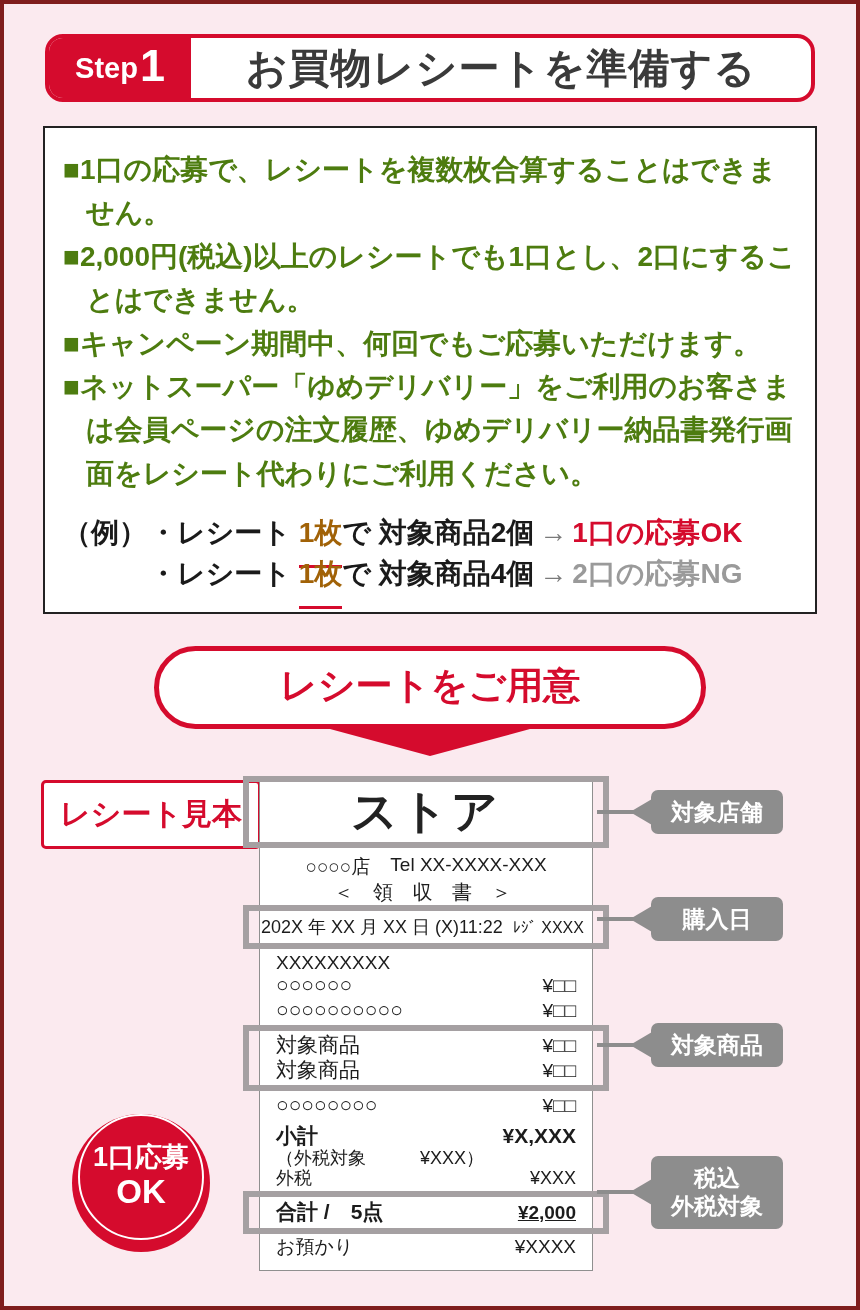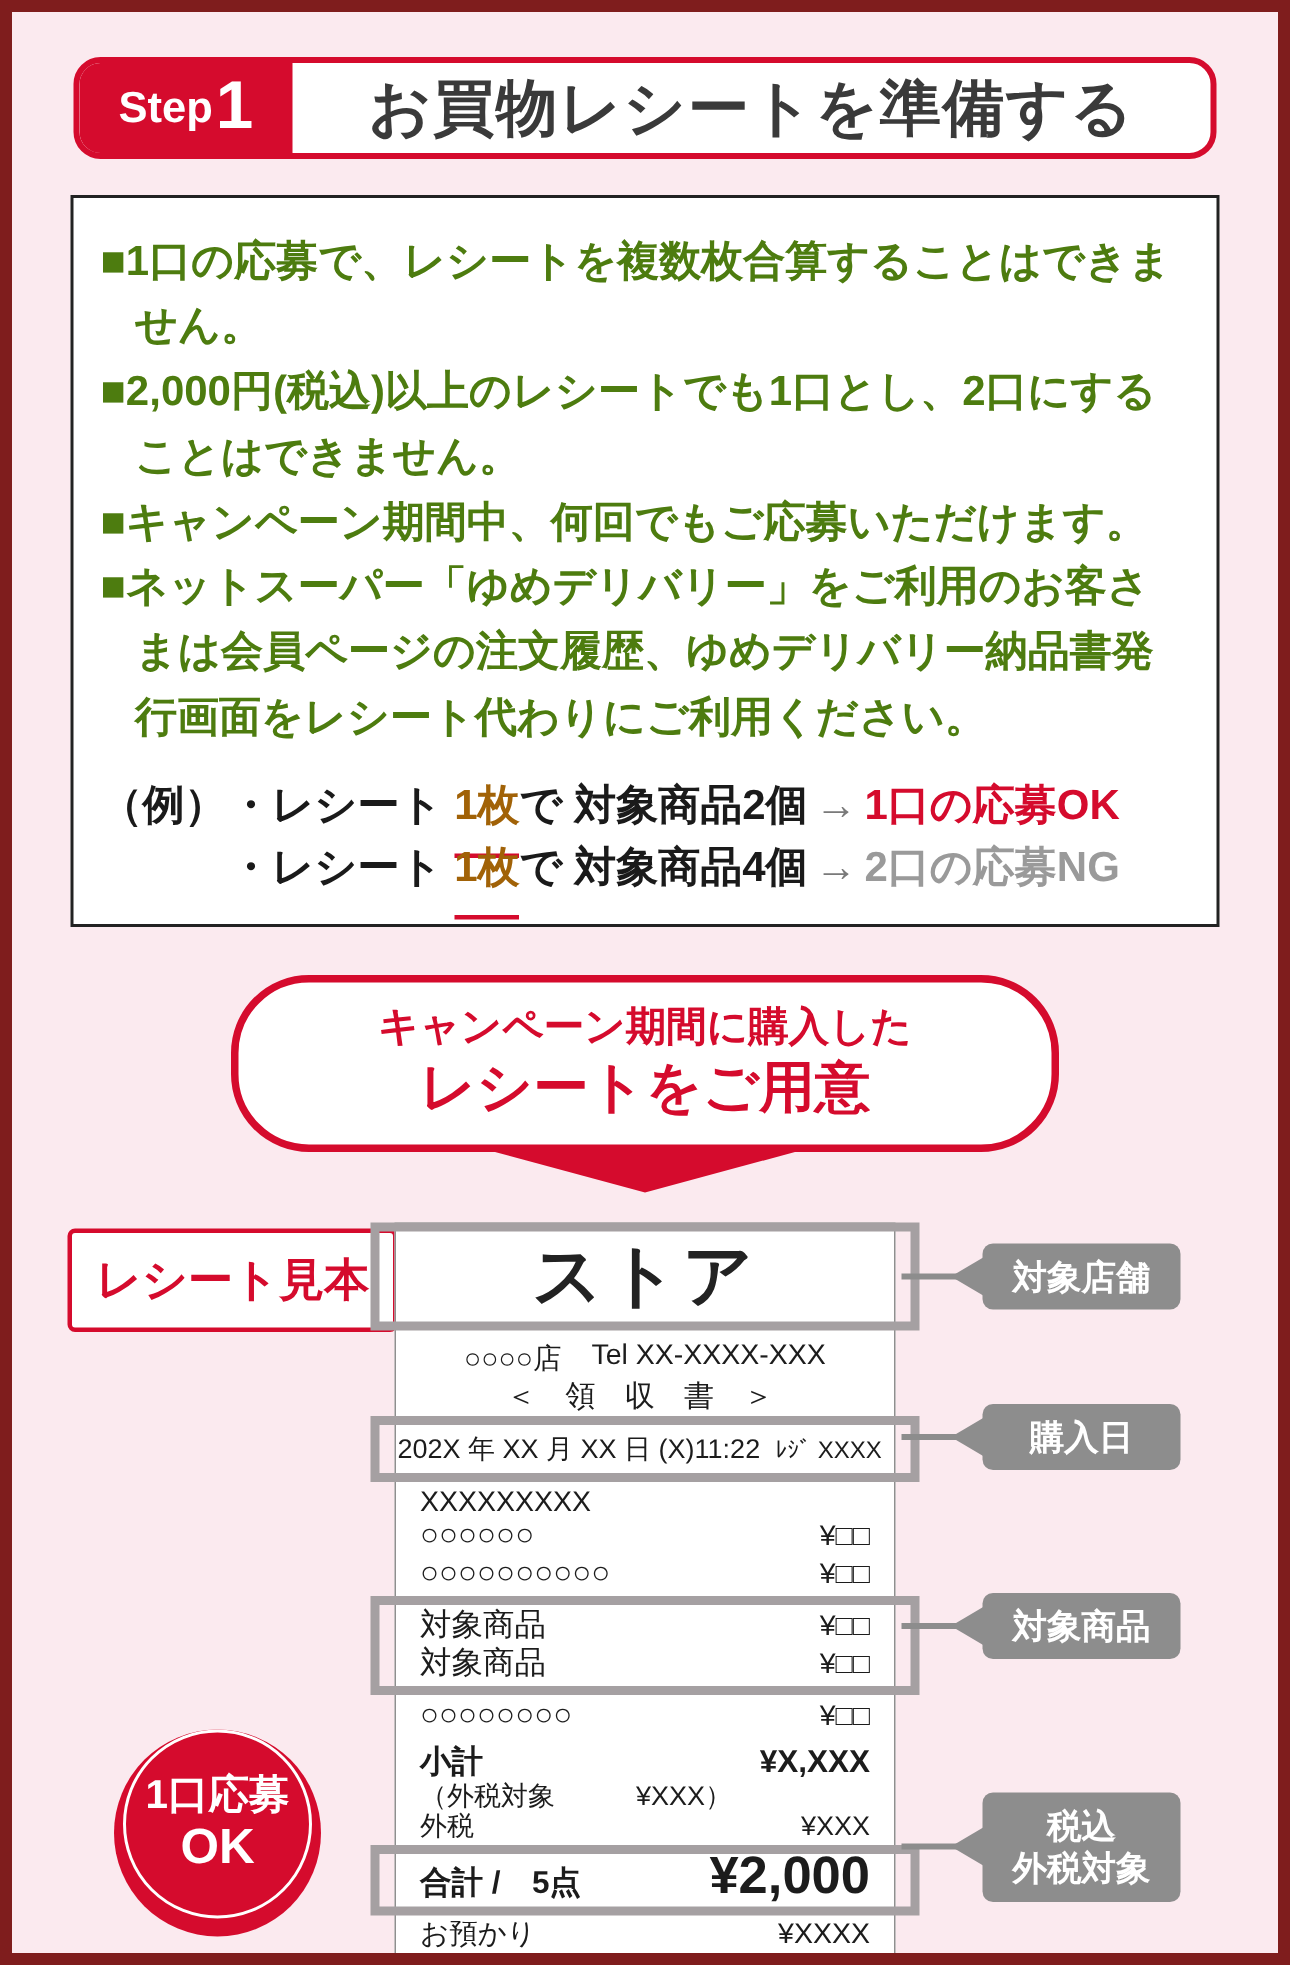--- a/index.html
+++ b/index.html
@@ -1,19 +1,19 @@
 <!DOCTYPE html>
 <html lang="ja"><head>
 <meta charset="utf-8">
 <style>
   html,body{margin:0;padding:0;background:#fff;}
   *{box-sizing:border-box;font-family:"Liberation Sans","DejaVu Sans",sans-serif;}
   .frame{
     position:relative;width:860px;height:1310px;
-    border:8px solid #7f1d1d;background:#fbeaef;overflow:hidden;
+    border:4px solid #7f1d1d;background:#fbeaef;overflow:hidden;
   }
   
   .title-bar{
     display:flex;align-items:stretch;margin:30px 41px 0;height:68px;
     background:#fff;border:4px solid #d50b2d;border-radius:18px;overflow:hidden;
   }
   .step-badge{
     width:142px;background:#d50b2d;color:#fff;display:flex;
     align-items:center;justify-content:center;border-radius:10px 0 0 10px;
   }
@@ -80,21 +80,21 @@
   .r-reg{font-size:16px;}
   .r-code{font-size:19px;line-height:21px;margin-top:3px;}
   .r-row{display:flex;justify-content:space-between;align-items:baseline;font-size:21px;line-height:24px;}
   .r-price{font-size:19px;}
   .hl-items{margin-top:2px;margin-bottom:2px;padding:2px 27px;}
   .r-row.subtotal{margin-top:6px;font-weight:bold;}
   .tax-detail{font-size:18px;line-height:20px;}
   .r-row.small{font-size:18px;line-height:20px;}
   .hl-total{margin-top:3px;padding:2px 27px;}
   .hl-total .r-row{font-weight:bold;line-height:26px;font-size:21px;}
-  .total-value{font-size:35px;}
+  .total-value{font-size:19px;text-decoration:underline;}
   .r-row.deposit{margin-top:2px;font-size:19px;line-height:22px;}
   
   .callout{
     position:absolute;left:647px;width:132px;background:#8d8d8d;color:#fff;
     font-size:23px;font-weight:bold;text-align:center;border-radius:7px;
     padding:8px 0;line-height:1.25;
   }
   .callout .pointer{
     position:absolute;left:-21px;top:50%;transform:translateY(-50%);
     width:0;height:0;border-top:13px solid transparent;border-bottom:13px solid transparent;
@@ -149,21 +149,20 @@
         </div>
         <div class="ex-row">
           <span>・レシート </span><span class="ex-count">1枚</span><span>で 対象商品4個</span><span class="ex-arrow">→</span><span class="ex-ng">2口の応募NG</span>
         </div>
       </div>
     </div>
   </div>
 
   <div class="banner-wrap">
     <div class="banner">
-      <div class="banner-line1">キャンペーン期間に購入した</div>
       <div class="banner-line2">レシートをご用意</div>
     </div>
     <div class="down-arrow"></div>
   </div>
 
   <div class="receipt-section">
 
     <div class="sample-label">レシート見本</div>
 
     <div class="receipt">

